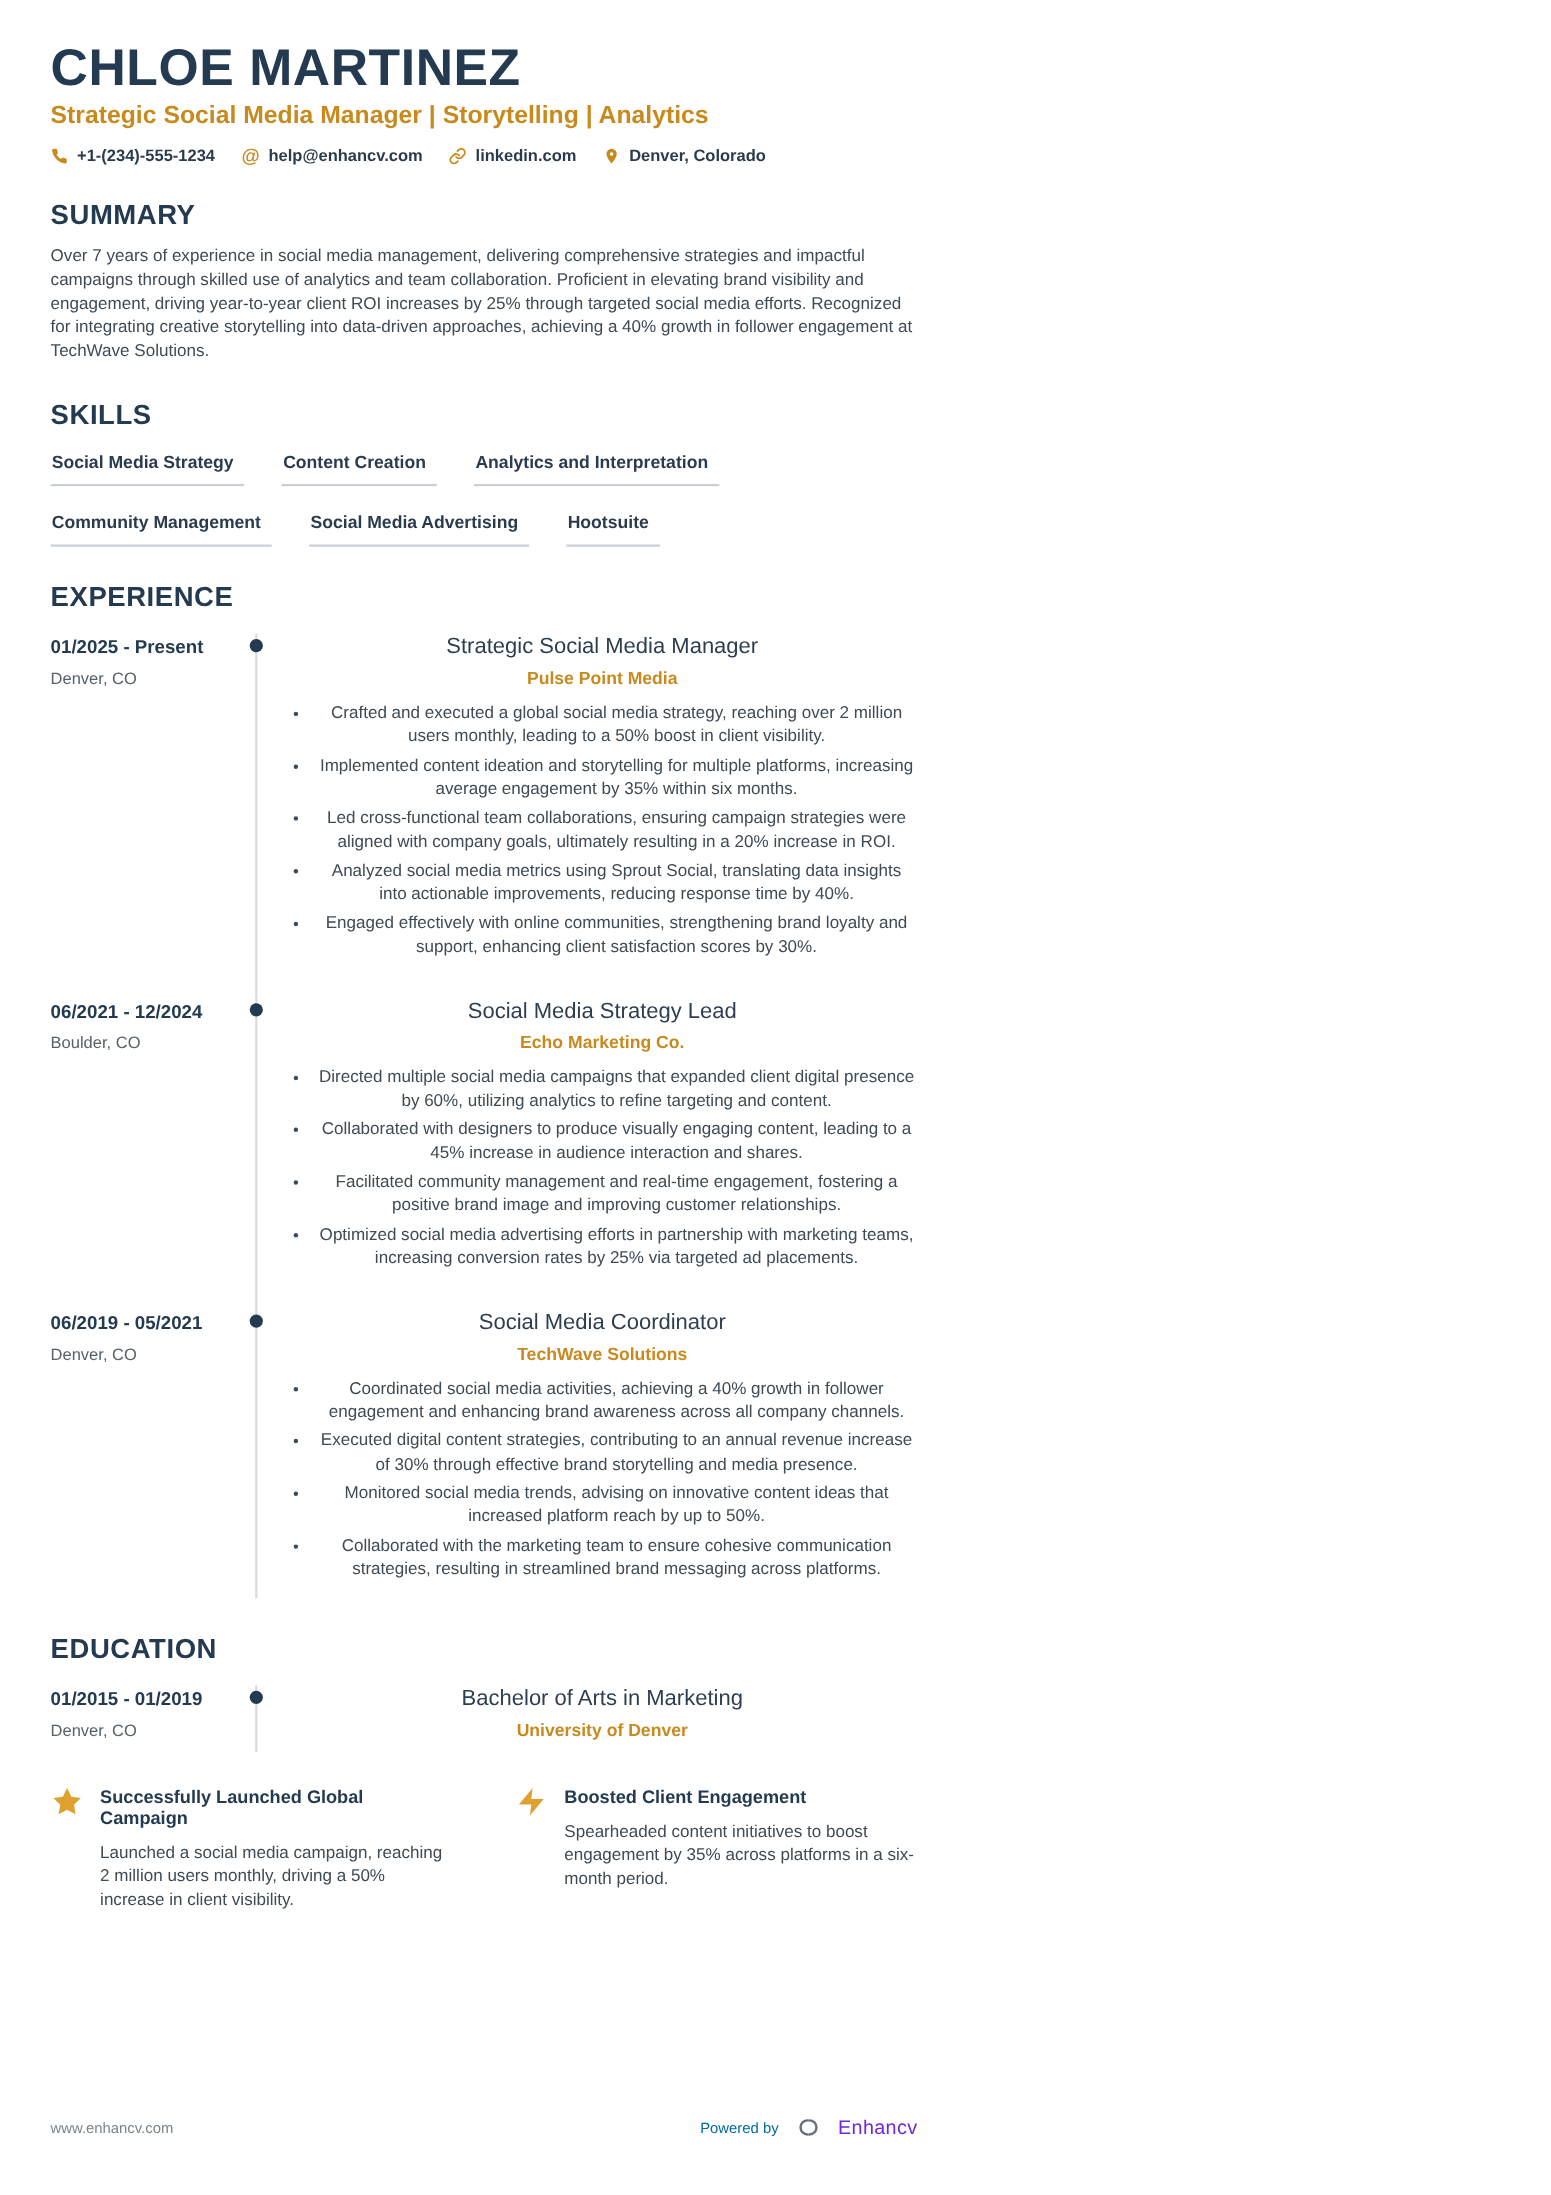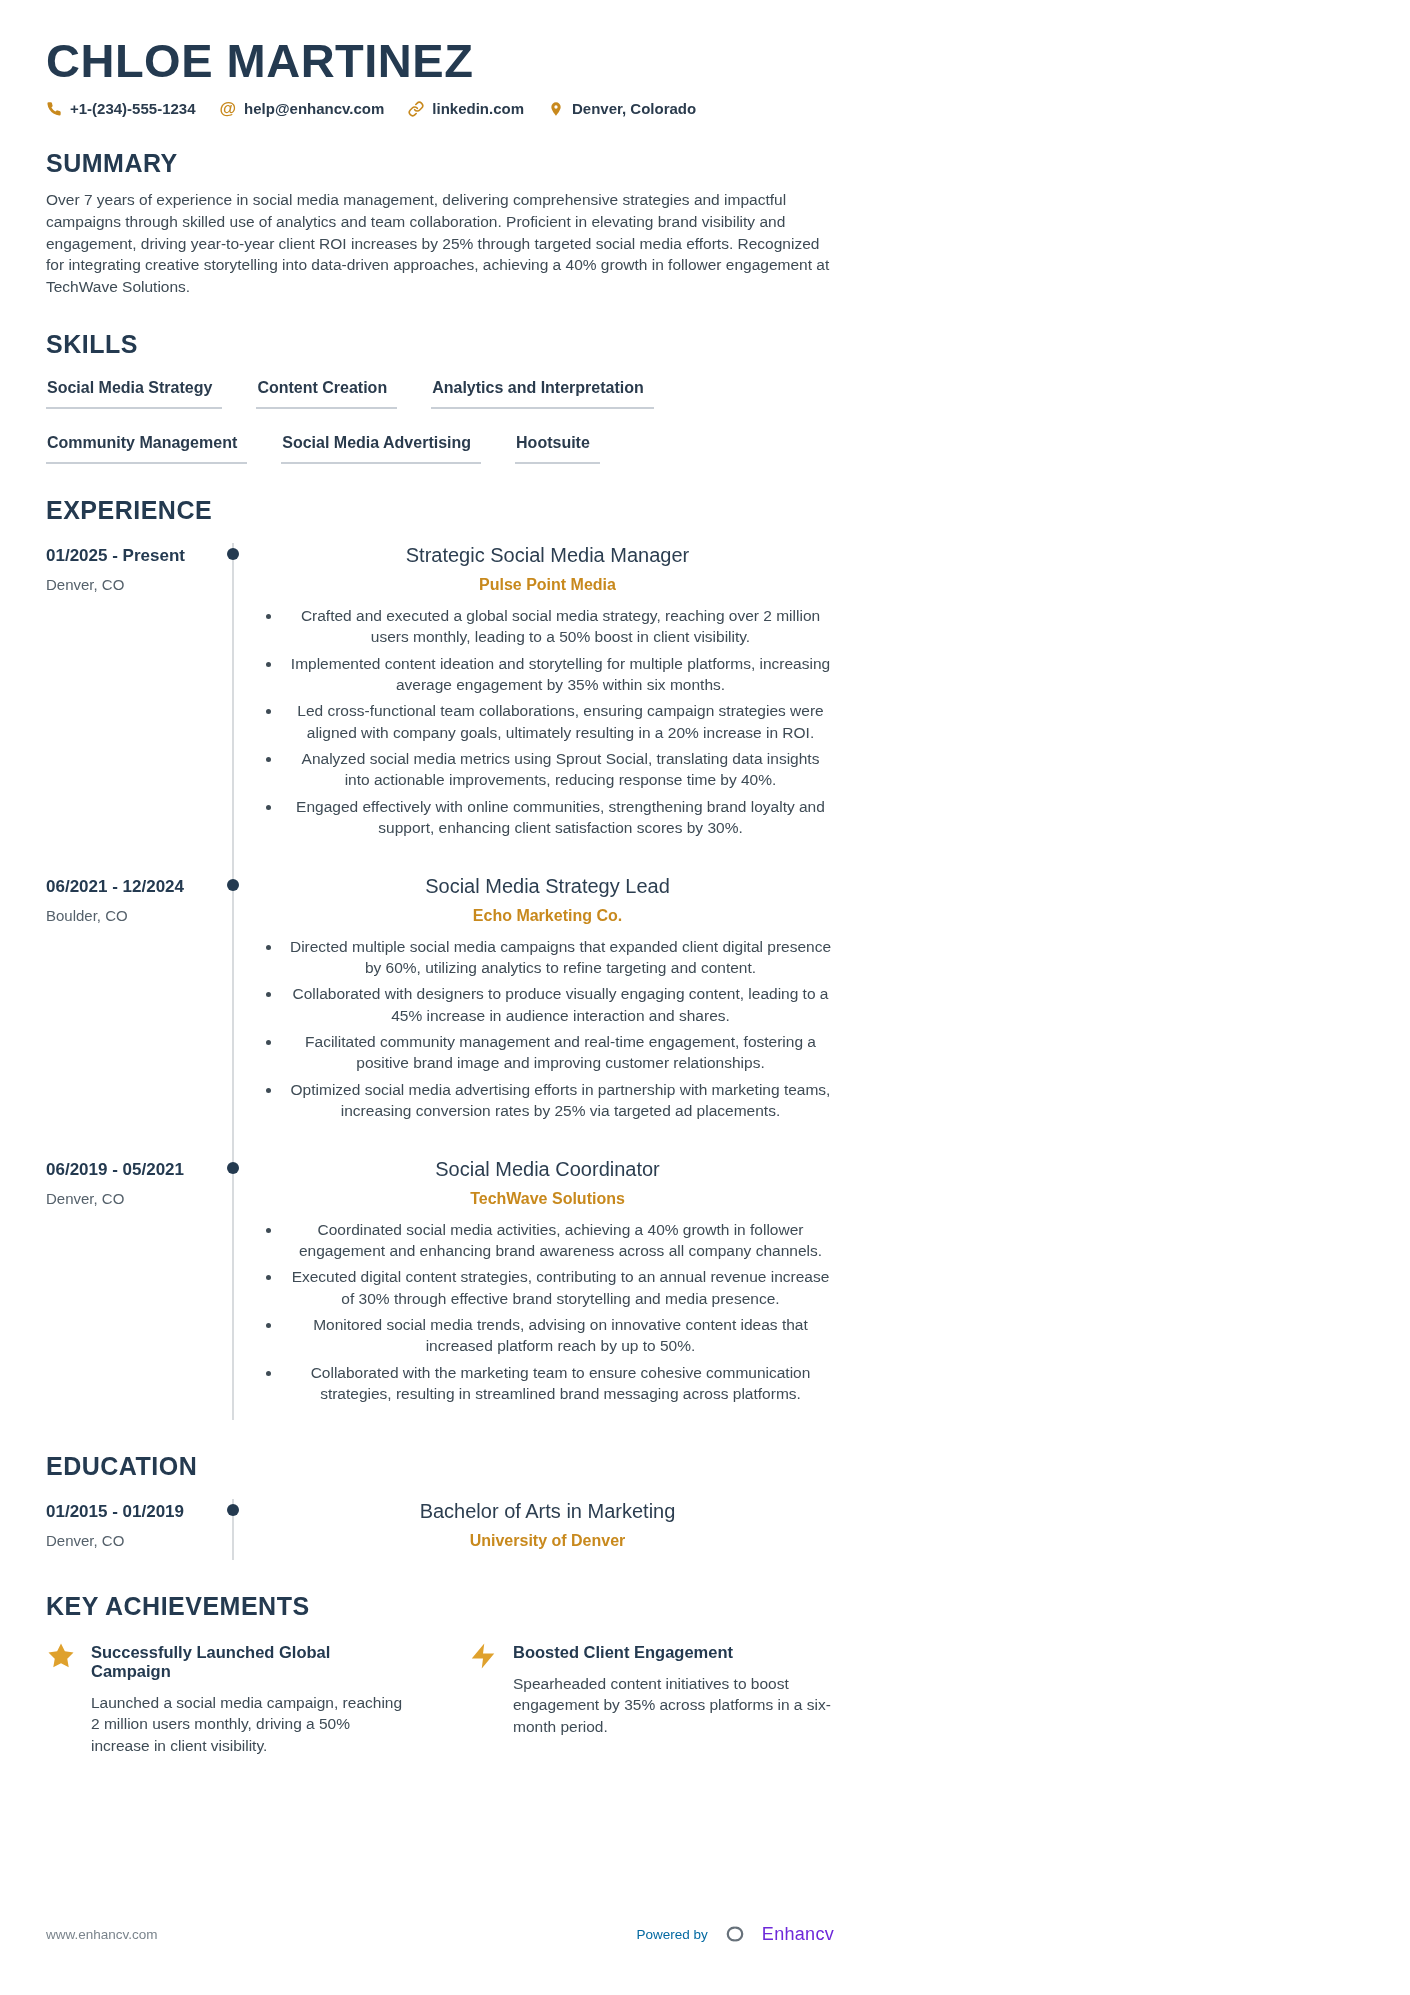--- a/index.html
+++ b/index.html
@@ -59,20 +59,21 @@
   .foot-brand { font-size:18px; color:#6d28d9; font-weight:400; letter-spacing:.3px; }
   .foot-logo { width:34px; height:22px; }
 </style>
 </head>
 <body>
 
 <div class="page">
 
   <header class="hdr">
     <h1>CHLOE MARTINEZ</h1>
+    <div class="hdr-title">Strategic Social Media Manager | Storytelling | Analytics</div>
     <div class="contacts">
       <span class="contact">
         <svg class="cicon" viewBox="0 0 24 24" fill="#c8891d">
             <path d="M22 16.92v3a2 2 0 0 1-2.18 2 19.79 19.79 0 0 1-8.63-3.07 19.5 19.5 0 0 1-6-6A19.79 19.79 0 0 1 2.12 4.18 2 2 0 0 1 4.11 2h3a2 2 0 0 1 2 1.72c.13.96.37 1.9.7 2.81a2 2 0 0 1-.45 2.11L8.09 9.91a16 16 0 0 0 6 6l1.27-1.27a2 2 0 0 1 2.11-.45c.91.33 1.85.57 2.81.7A2 2 0 0 1 22 16.92z"></path>
           </svg>
         <span>+1-(234)-555-1234</span>
       </span>
       <span class="contact">
         <span class="at-glyph">@</span>
         <span>help@enhancv.com</span>
@@ -178,21 +179,20 @@
       </div>
       <div class="xp-right last">
         <span class="dot"></span>
         <div class="xp-title">Bachelor of Arts in Marketing</div>
         <div class="xp-co">University of Denver</div>
       </div>
     </div>
   </section>
 
   <section class="sec">
-    <h2 class="sec-h">KEY ACHIEVEMENTS</h2>
     <div class="ach-grid">
       <div class="ach">
         <svg class="ach-icon" viewBox="0 0 24 24" fill="#dfa12d">
             <path d="M12 2l3.09 6.26L22 9.27l-5 4.87L18.18 21 12 17.77 5.82 21 7 14.14l-5-4.87 6.91-1.01z"></path>
           </svg>
         <div>
           <div class="ach-t">Successfully Launched Global Campaign</div>
           <p class="body ach-body">Launched a social media campaign, reaching 2 million users monthly, driving a 50% increase in client visibility.</p>
         </div>
       </div>

